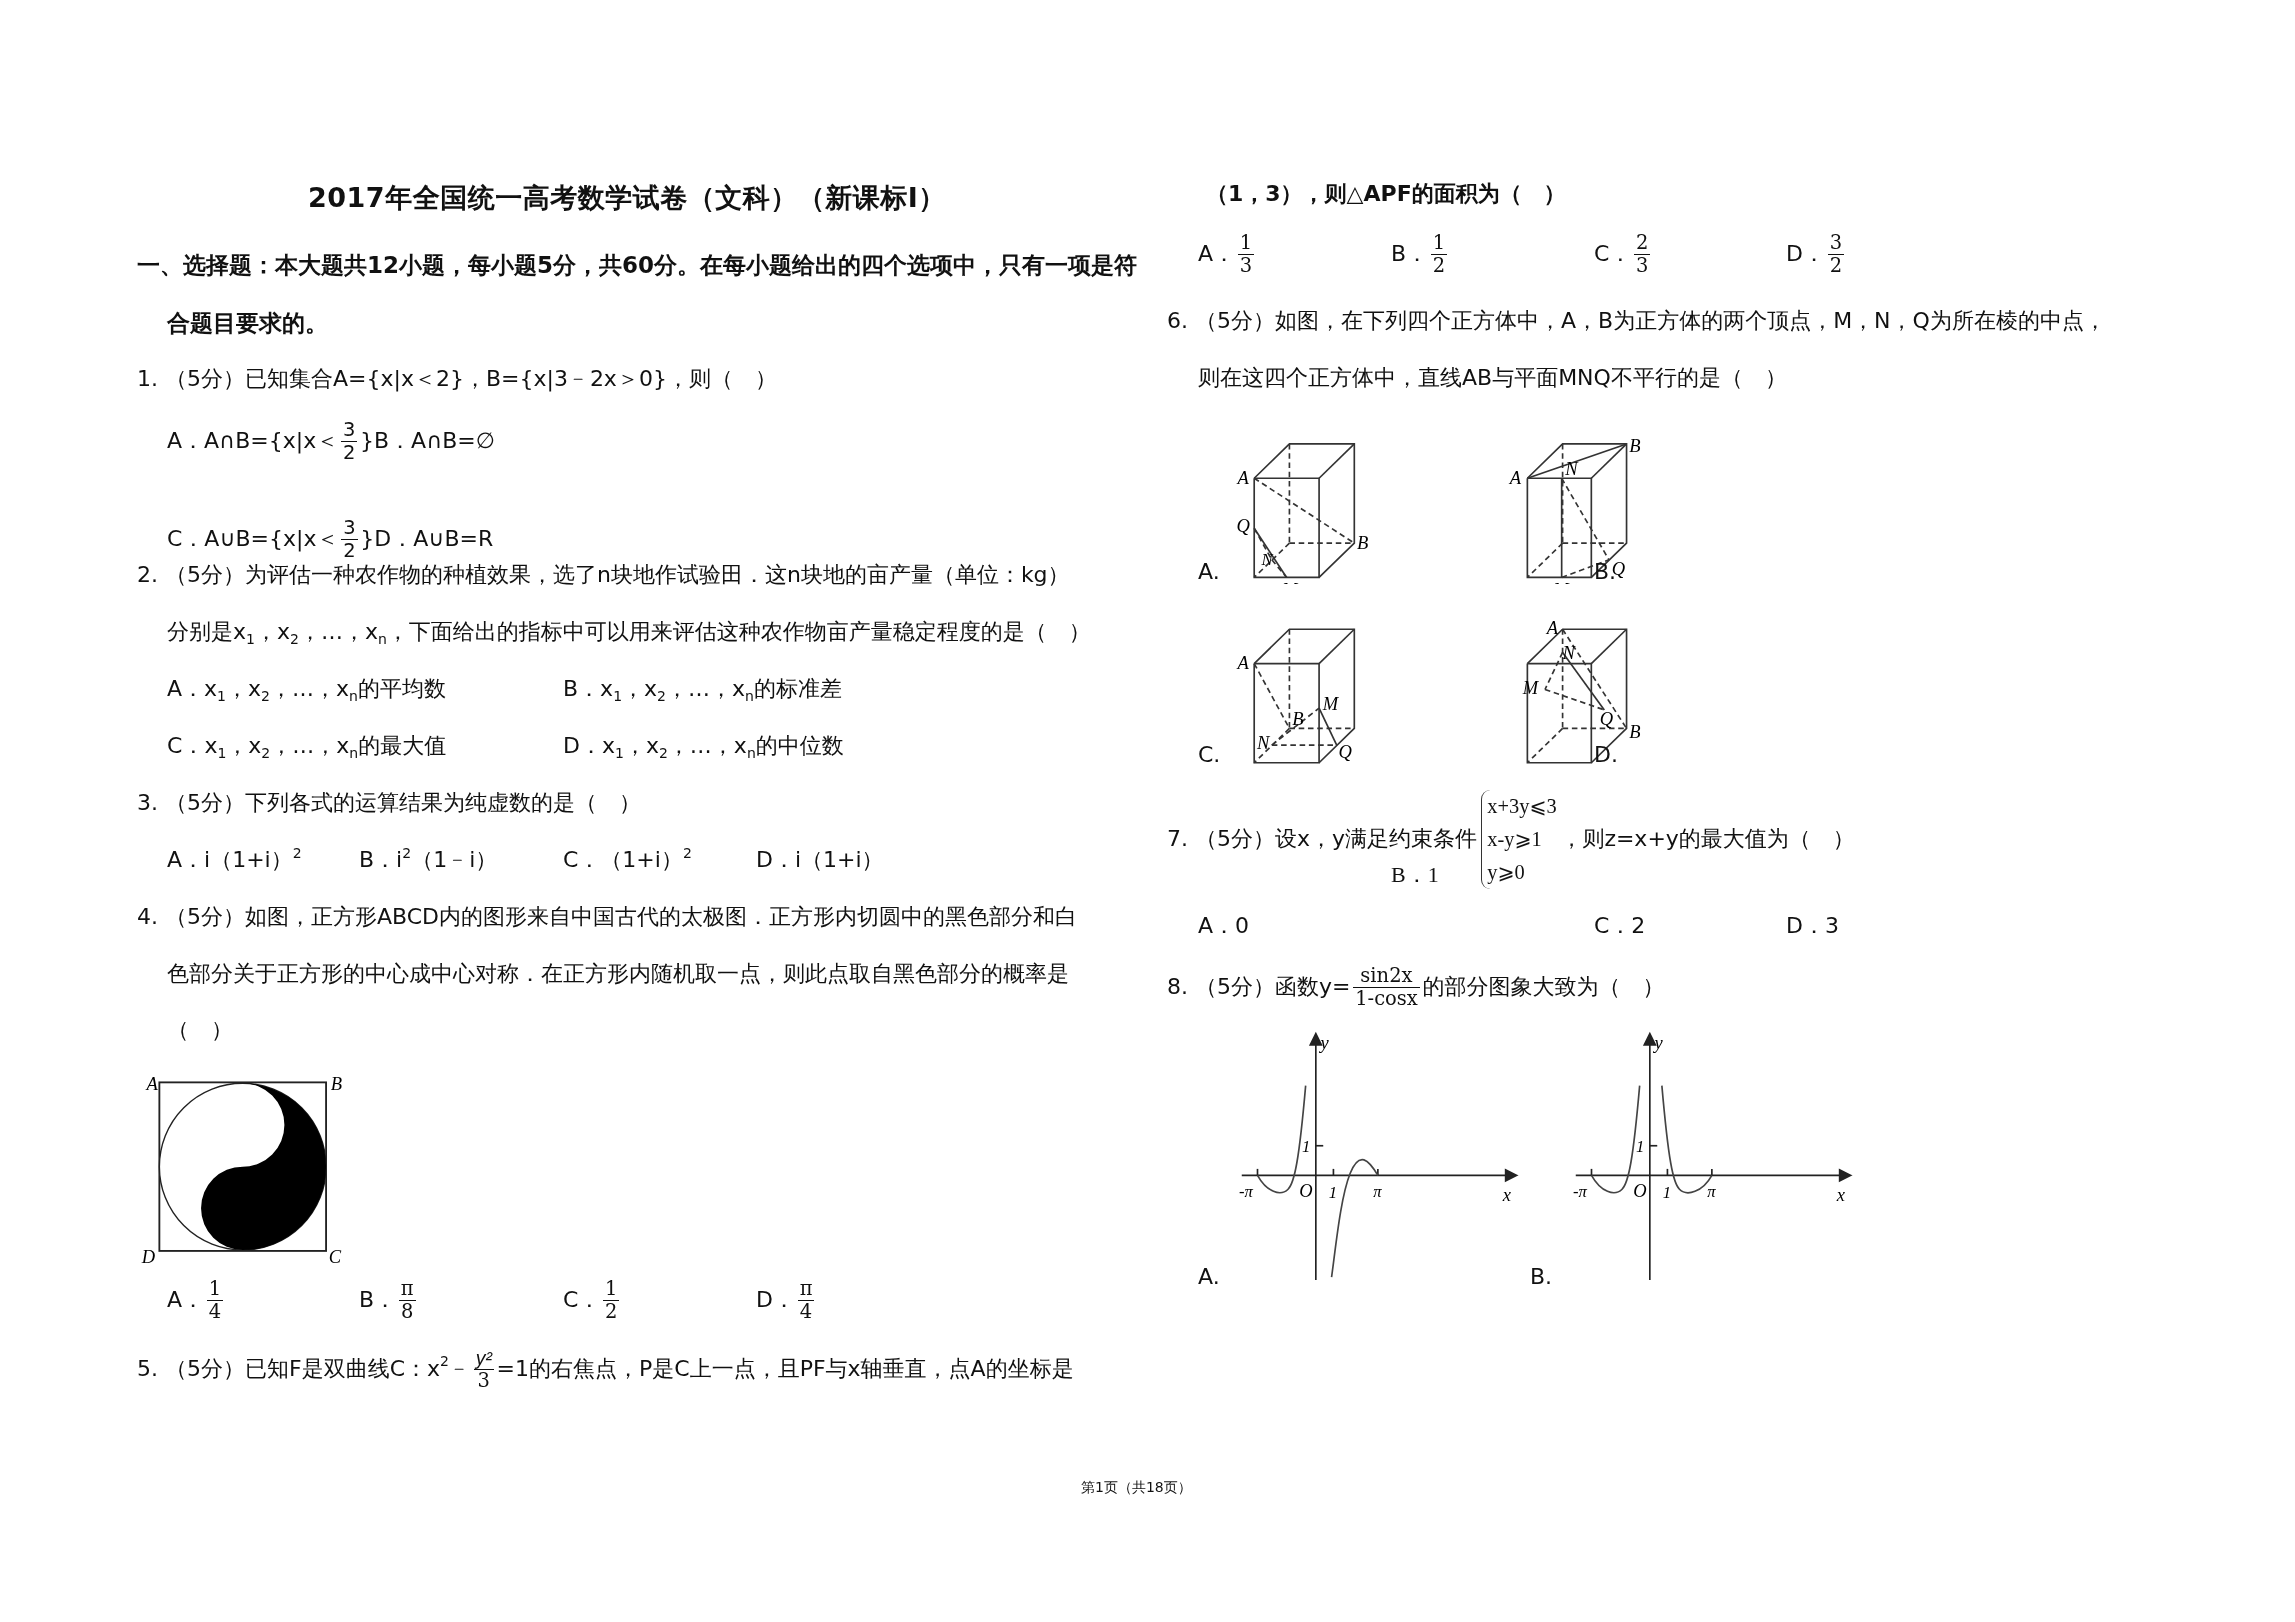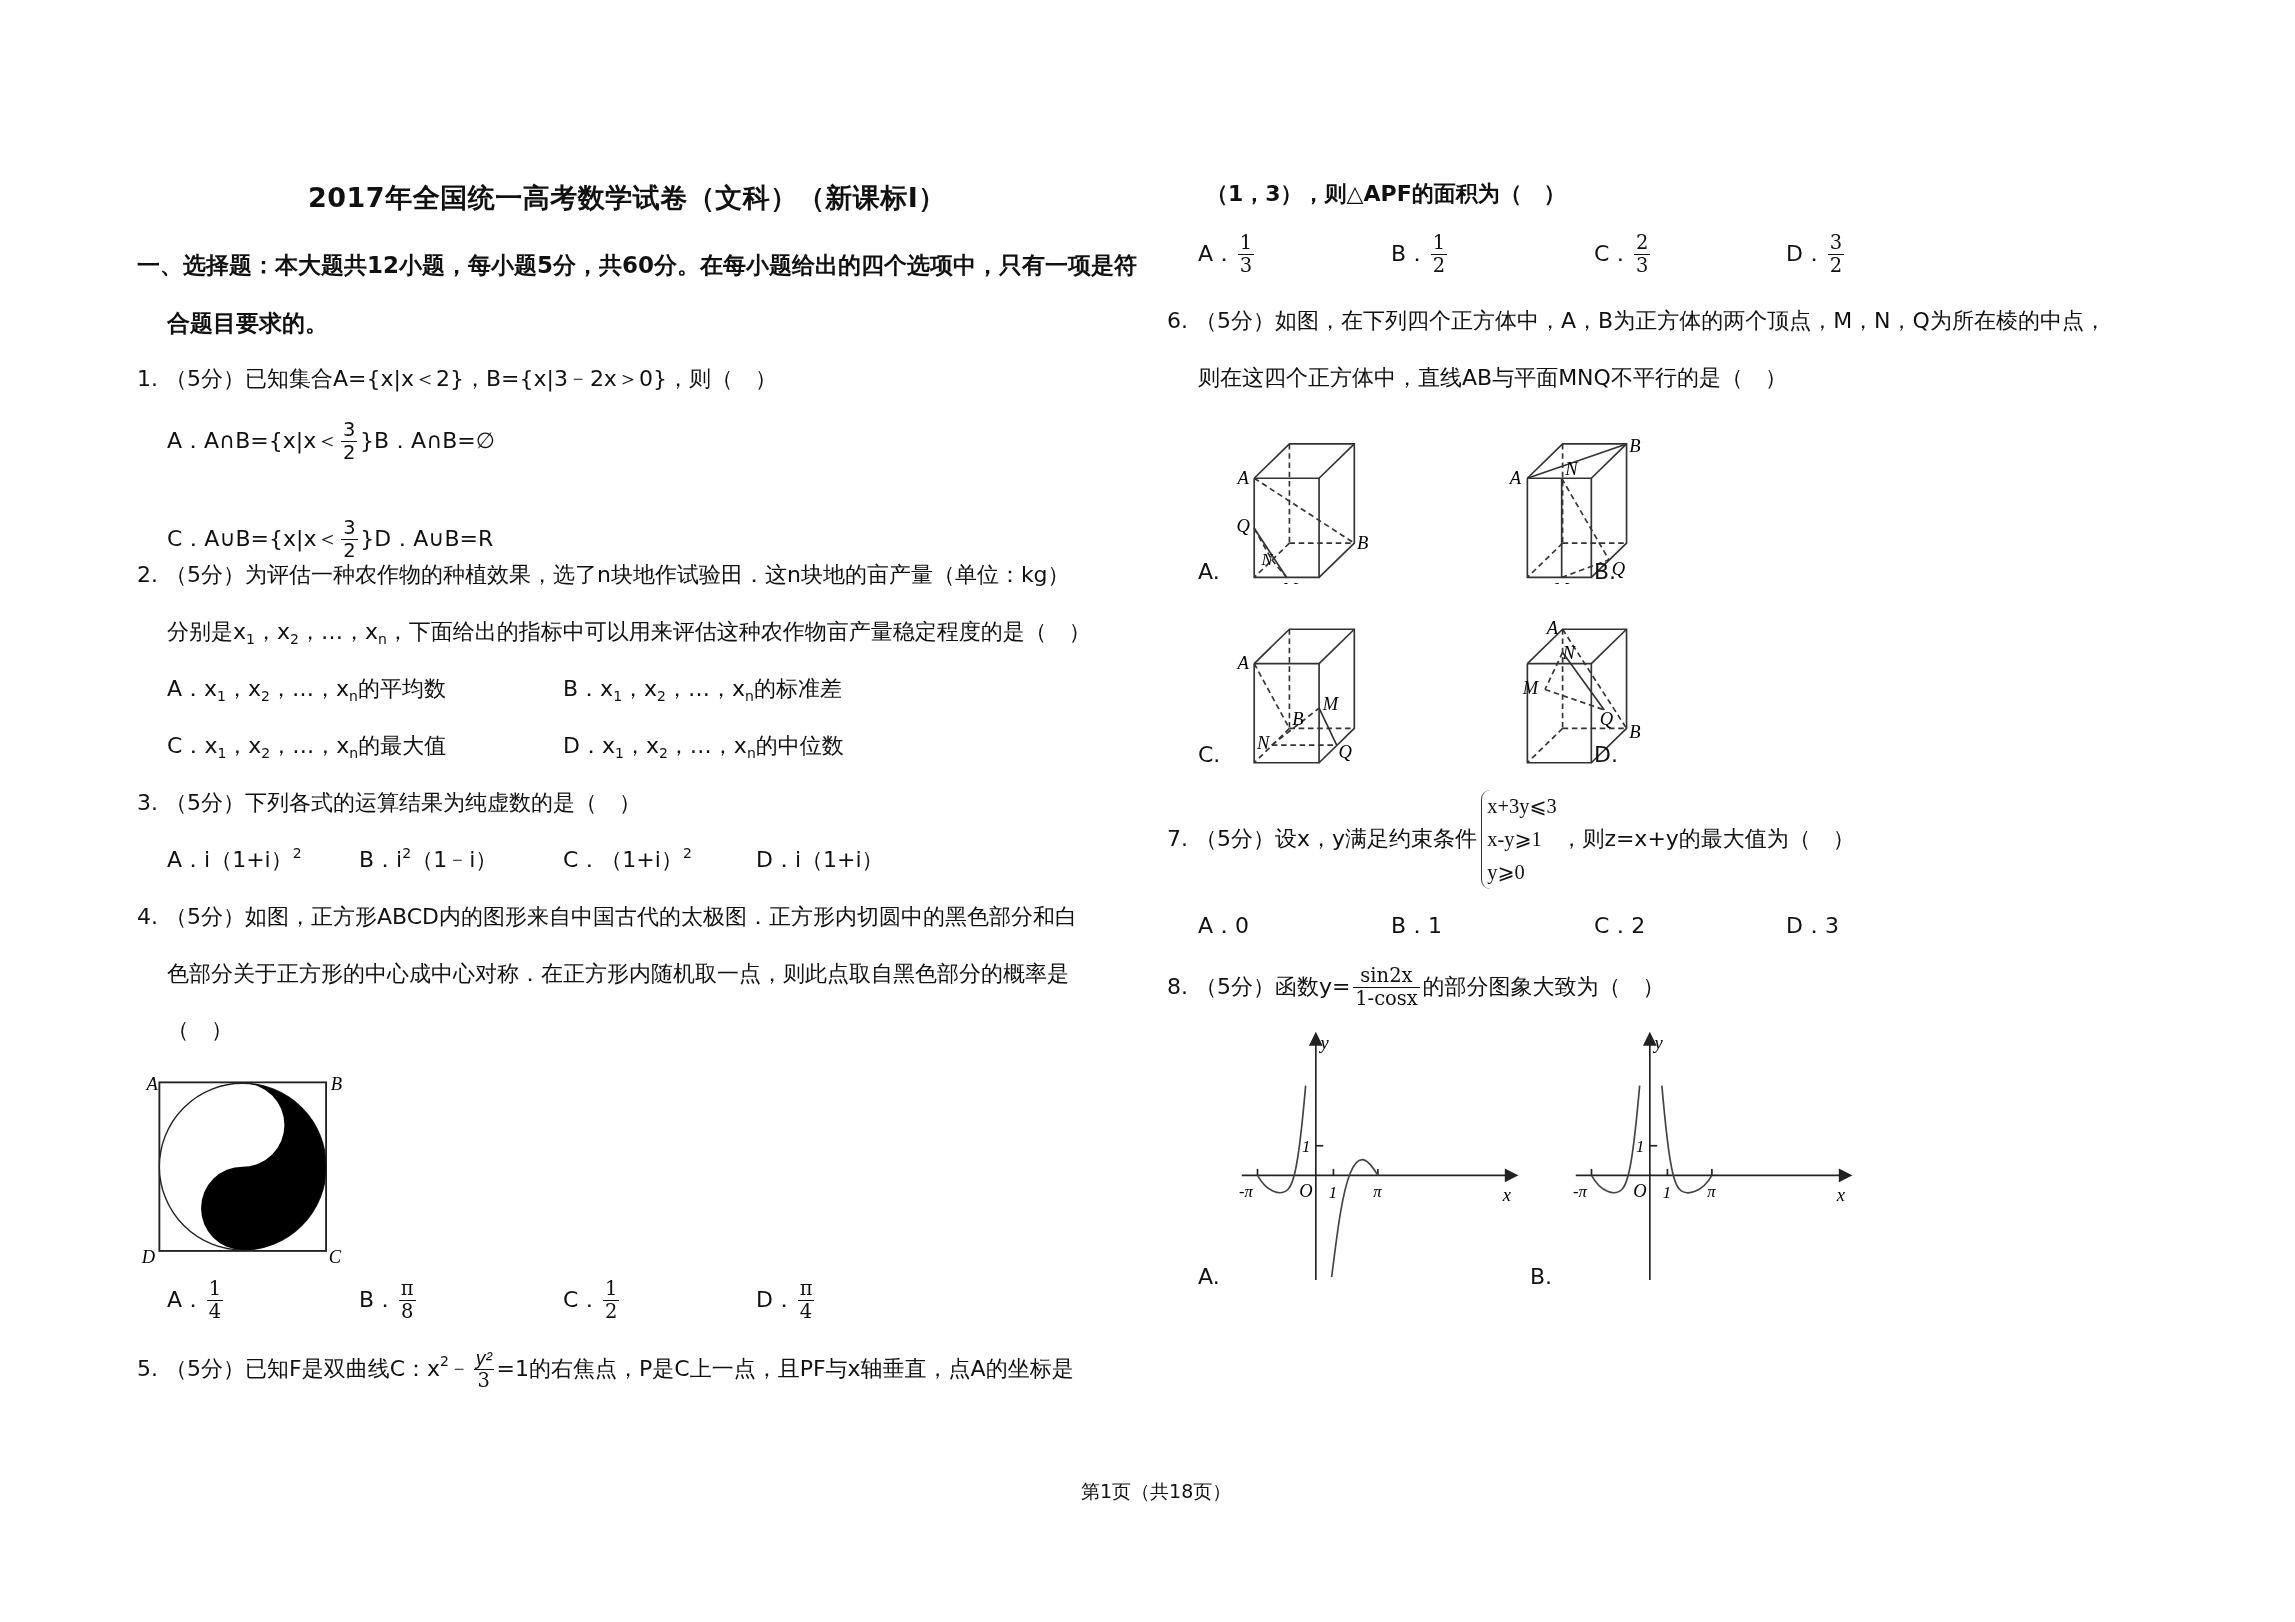--- a/index.html
+++ b/index.html
@@ -10,21 +10,21 @@
   .sec { font-size:23px; font-weight:bold; }
   .t { font-size:22px; }
   .frac { display:inline-block; vertical-align:middle; text-align:center; font-size:19.5px; line-height:22px; margin:0 2.8px; }
   .frac .num { display:block; border-bottom:1.4px solid #111; padding:0 1.9px; }
   .frac .den { display:block; padding:0 1.9px; }
   .sub { font-size:14px; vertical-align:-4.6px; }
   .sup { font-size:14px; vertical-align:9.3px; }
   .serif { font-family:"DejaVu Serif", "Liberation Serif", serif; }
   .ital { font-style:italic; font-family:Liberation Sans, sans-serif; }
   svg text { font-family:"Liberation Serif", serif; font-style:italic; }
-  .footer { font-size:19px; }
+  .footer { font-size:14px; }
   .brace { display:inline-block; vertical-align:middle; font-family:"Liberation Serif", serif; font-size:20.4px; line-height:33px; border-left:1.9px solid #333; border-radius:9.3px 0 0 9.3px; padding-left:5.6px; margin:0 3.7px; }
 </style>
 </head>
 <body>
 
 <div class="abs title" style="left:308px;top:180px;">2017年全国统一高考数学试卷（文科）（新课标Ⅰ）</div>
 
 <div class="abs sec" style="left:137px;top:250px;">一、选择题：本大题共12小题，每小题5分，共60分。在每小题给出的四个选项中，只有一项是符</div>
 <div class="abs sec" style="left:167px;top:308px;">合题目要求的。</div>
 
@@ -211,21 +211,21 @@
   </svg>
   <div class="abs t" style="left:1594px;top:742px;">D.</div>
 </div>
 
 <div>
   <div class="abs t" style="left:1167px;top:790px;">
     <span>7.</span>
     <span>（5分）设x，y满足约束条件</span><span class="brace"><span style="display:block">x+3y⩽3</span><span style="display:block">x-y⩾1</span><span style="display:block">y⩾0</span></span><span>，则z=x+y的最大值为（　）</span>
   </div>
   <div class="abs t" style="left:1198px;top:911px;">A．0</div>
-  <div class="abs t" style="left:1391px;top:911px;">B．1</div>
+  <div class="abs t" style="left:1391px;top:860px;font-family:Liberation Serif, serif;">B．1</div>
   <div class="abs t" style="left:1594px;top:911px;">C．2</div>
   <div class="abs t" style="left:1786px;top:911px;">D．3</div>
 </div>
 
 <div>
   <div class="abs t" style="left:1167px;top:965px;">
     <span>8.</span>
     <span>（5分）函数y=</span><span class="frac serif"><span class="num">sin2x</span><span class="den">1-cosx</span></span><span>的部分图象大致为（　）</span>
   </div>
 

